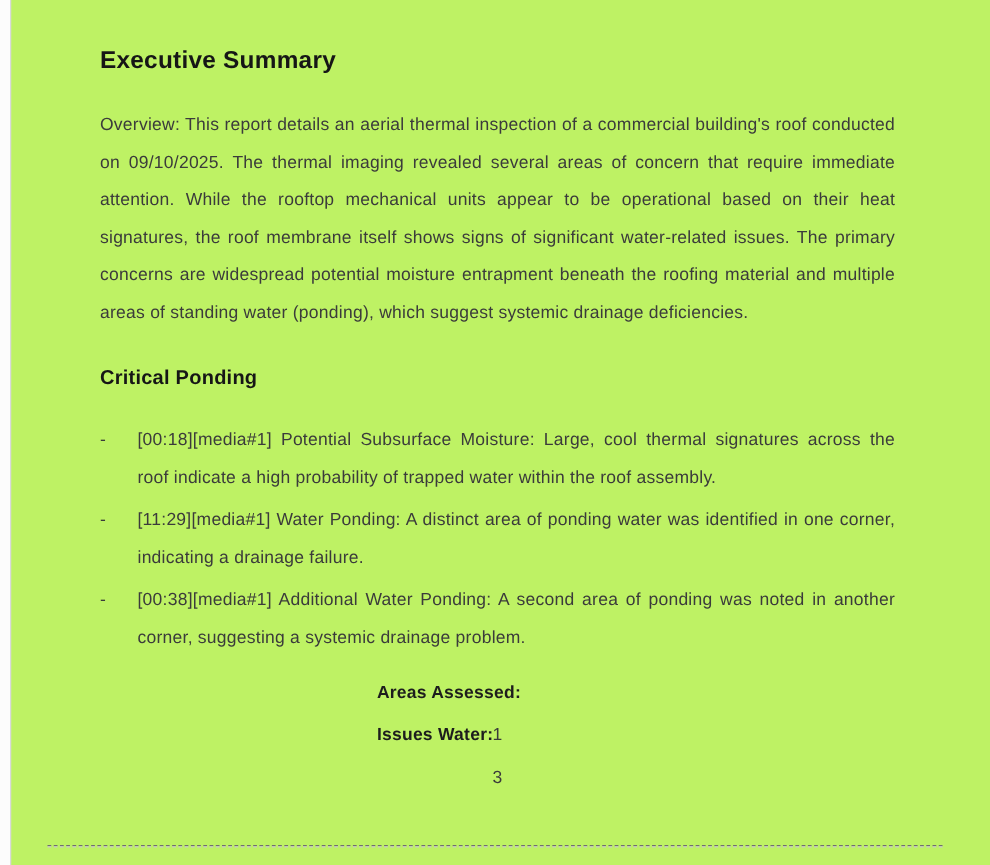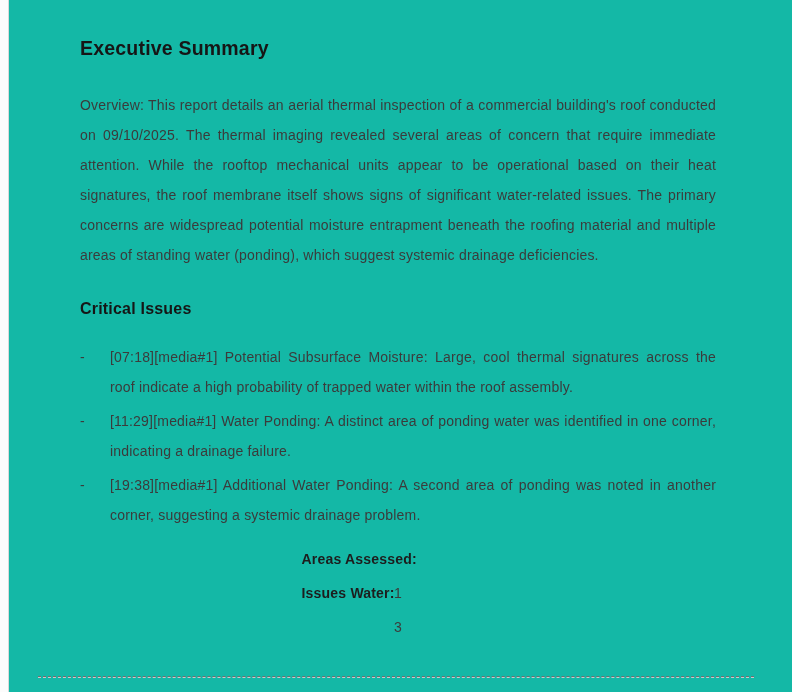--- a/index.html
+++ b/index.html
@@ -6,21 +6,21 @@
   html, body { width: 792px; height: 692px; }
   body {
     font-family: "Liberation Sans", "DejaVu Sans", sans-serif;
     background: #ffffff;
     position: relative;
     overflow: hidden;
   }
   .page {
     position: absolute;
     inset: 0;
-    background: #14b8a6;
+    background: #bef264;
   }
   .page-edge {
     position: absolute;
     left: 8px;
     top: 0;
     width: 1px;
     height: 100%;
     background: #d9d9d9;
   }
   .edge-strip {
@@ -41,21 +41,21 @@
     letter-spacing: 0.2px;
   }
   h1.doc-title {
     font-size: 19.5px;
     line-height: 24px;
     font-weight: 700;
     color: #161616;
     letter-spacing: 0.2px;
   }
   p.overview {
-    margin-top: 30px;
+    margin-top: 24px;
     line-height: 30px;
     text-align: justify;
   }
   h2.sub-heading {
     margin-top: 28px;
     font-size: 16px;
     line-height: 22px;
     font-weight: 700;
     color: #161616;
   }
@@ -103,34 +103,34 @@
 
 <div class="page">
   <div class="edge-strip"></div>
   <div class="page-edge"></div>
 
   <div class="content">
     <h1 class="doc-title">Executive Summary</h1>
 
     <p class="overview">Overview: This report details an aerial thermal inspection of a commercial building's roof conducted on 09/10/2025. The thermal imaging revealed several areas of concern that require immediate attention. While the rooftop mechanical units appear to be operational based on their heat signatures, the roof membrane itself shows signs of significant water-related issues. The primary concerns are widespread potential moisture entrapment beneath the roofing material and multiple areas of standing water (ponding), which suggest systemic drainage deficiencies.</p>
 
-    <h2 class="sub-heading">Critical Issues</h2>
+    <h2 class="sub-heading">Critical Ponding</h2>
 
     <div class="bullet-list">
       <div class="bullet">
         <span class="marker">-</span>
-        <span class="btext">[07:18][media#1] Potential Subsurface Moisture: Large, cool thermal signatures across the roof indicate a high probability of trapped water within the roof assembly.</span>
+        <span class="btext">[00:18][media#1] Potential Subsurface Moisture: Large, cool thermal signatures across the roof indicate a high probability of trapped water within the roof assembly.</span>
       </div>
       <div class="bullet">
         <span class="marker">-</span>
         <span class="btext">[11:29][media#1] Water Ponding: A distinct area of ponding water was identified in one corner, indicating a drainage failure.</span>
       </div>
       <div class="bullet">
         <span class="marker">-</span>
-        <span class="btext">[19:38][media#1] Additional Water Ponding: A second area of ponding was noted in another corner, suggesting a systemic drainage problem.</span>
+        <span class="btext">[00:38][media#1] Additional Water Ponding: A second area of ponding was noted in another corner, suggesting a systemic drainage problem.</span>
       </div>
     </div>
 
     <div class="stats">
       <div class="stat-row">
         <span class="stat-label">Areas Assessed:</span>
         <span class="stat-value">1</span>
       </div>
       <div class="stat-row">
         <span class="stat-label">Issues Water:</span>

